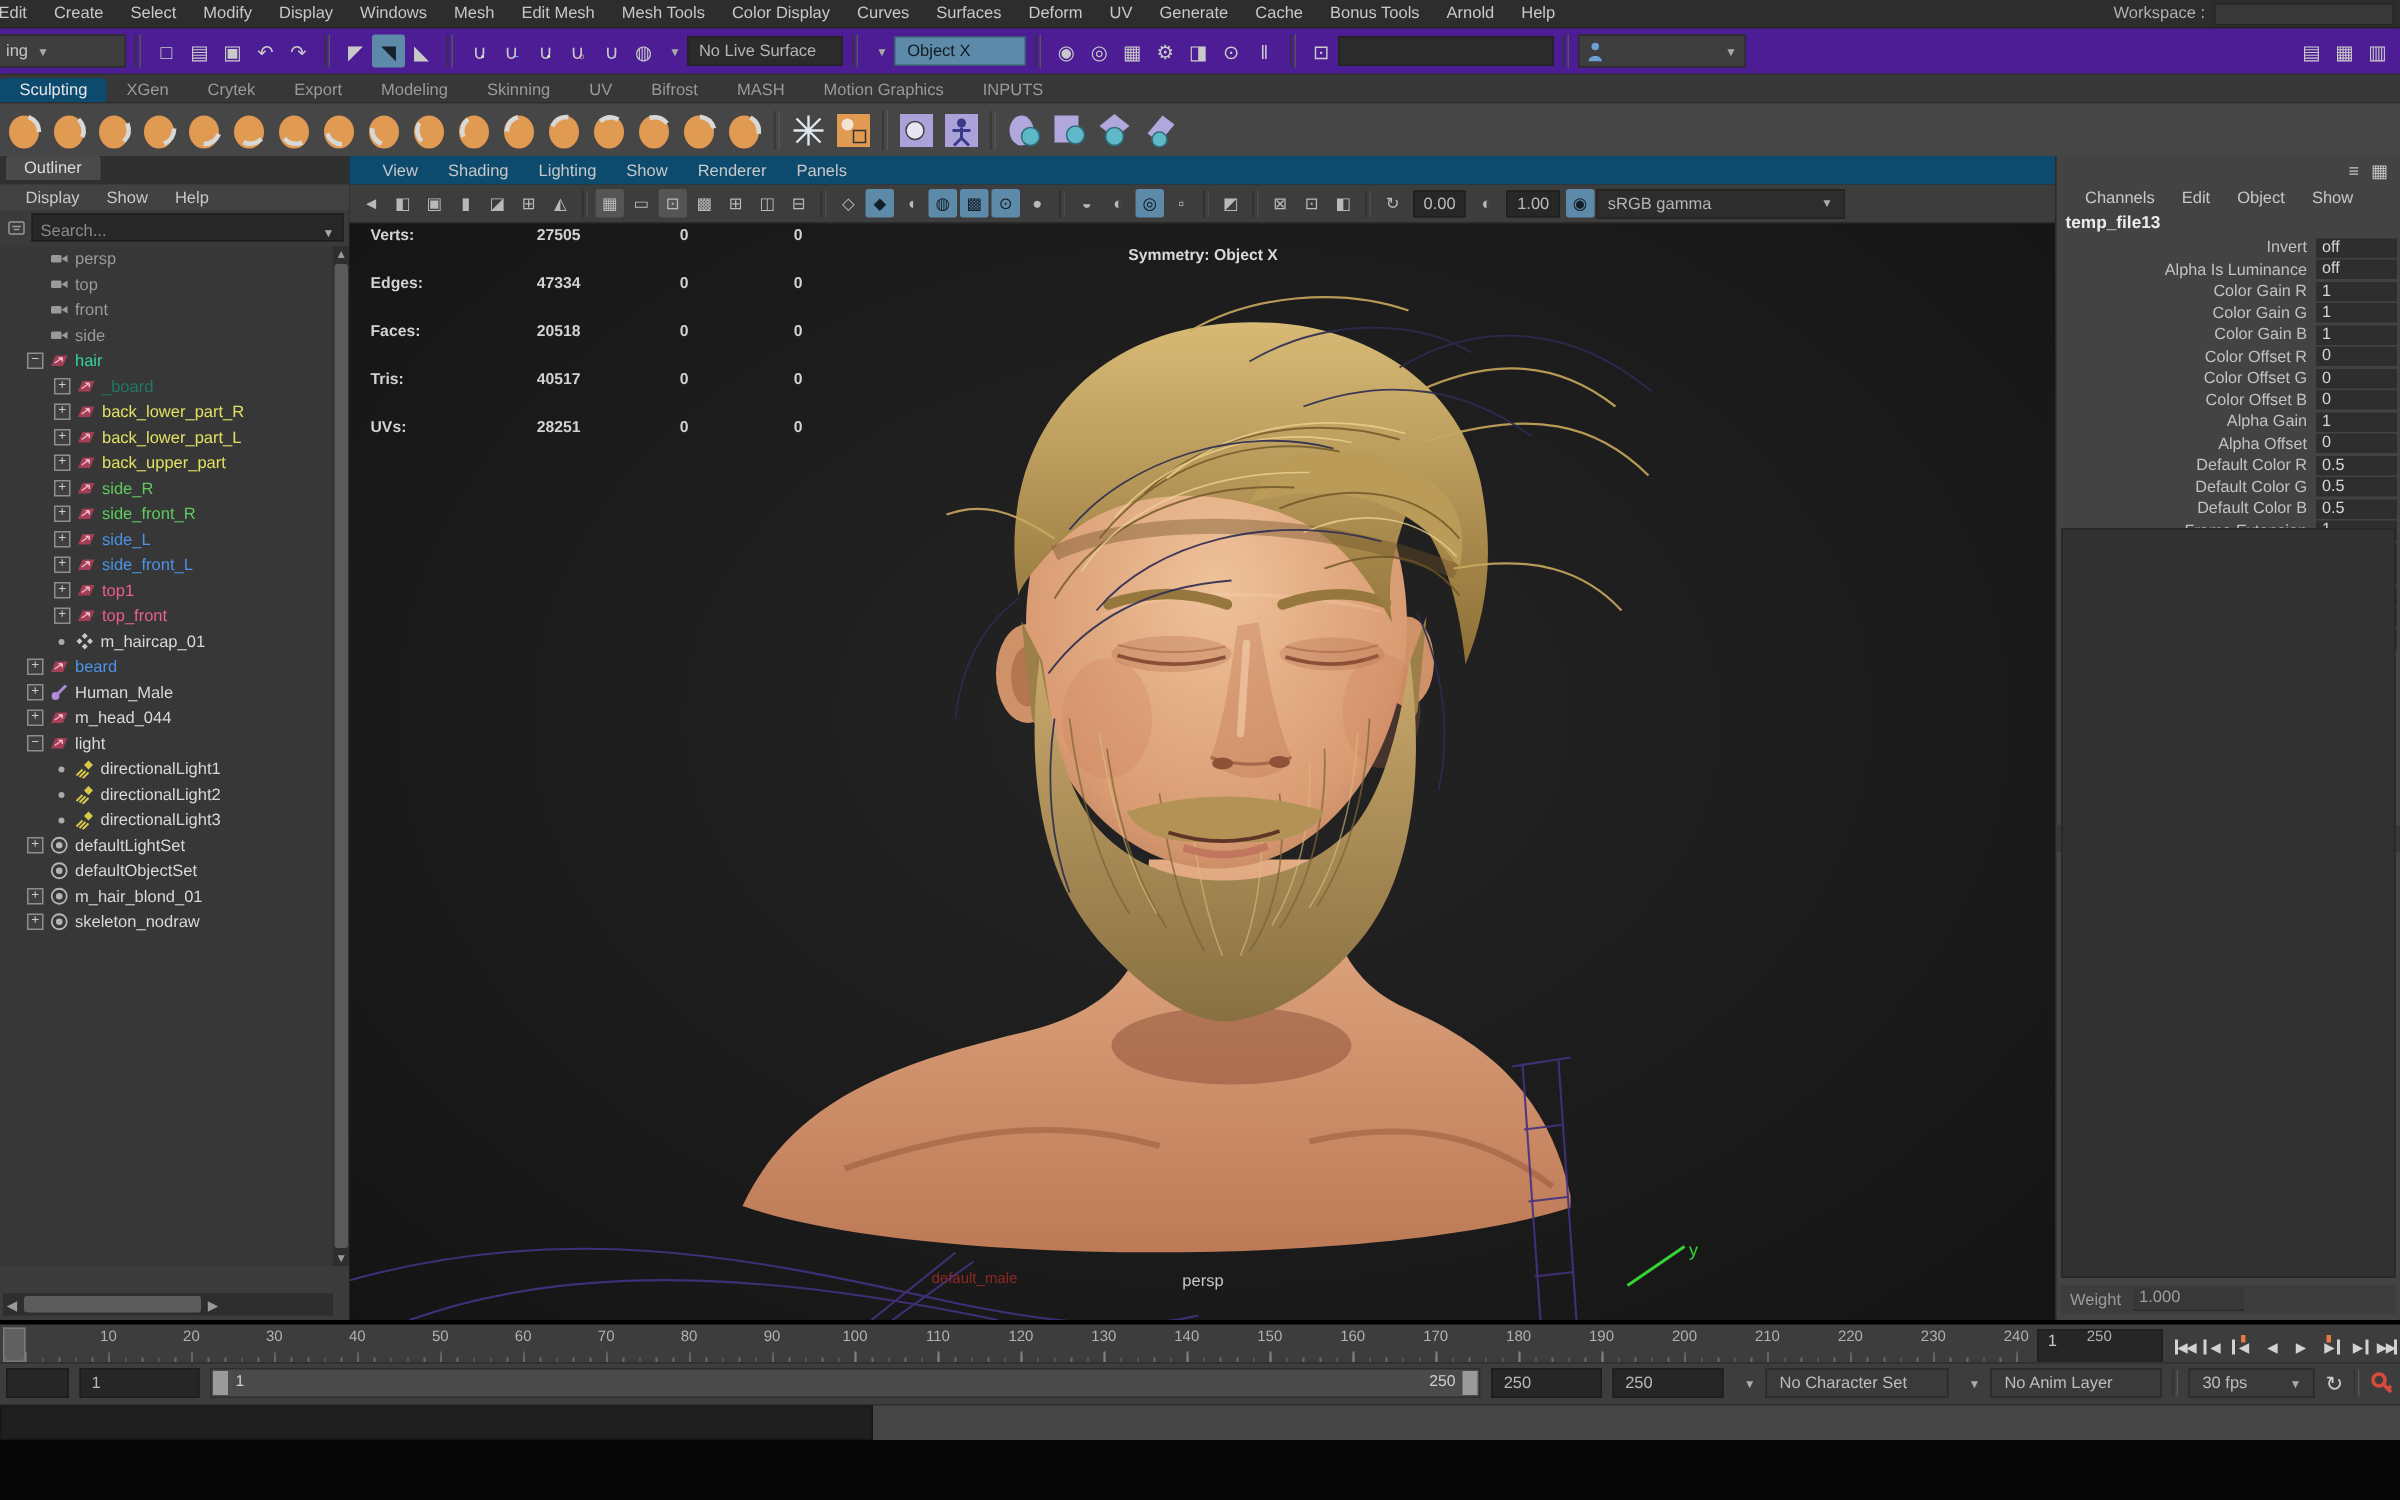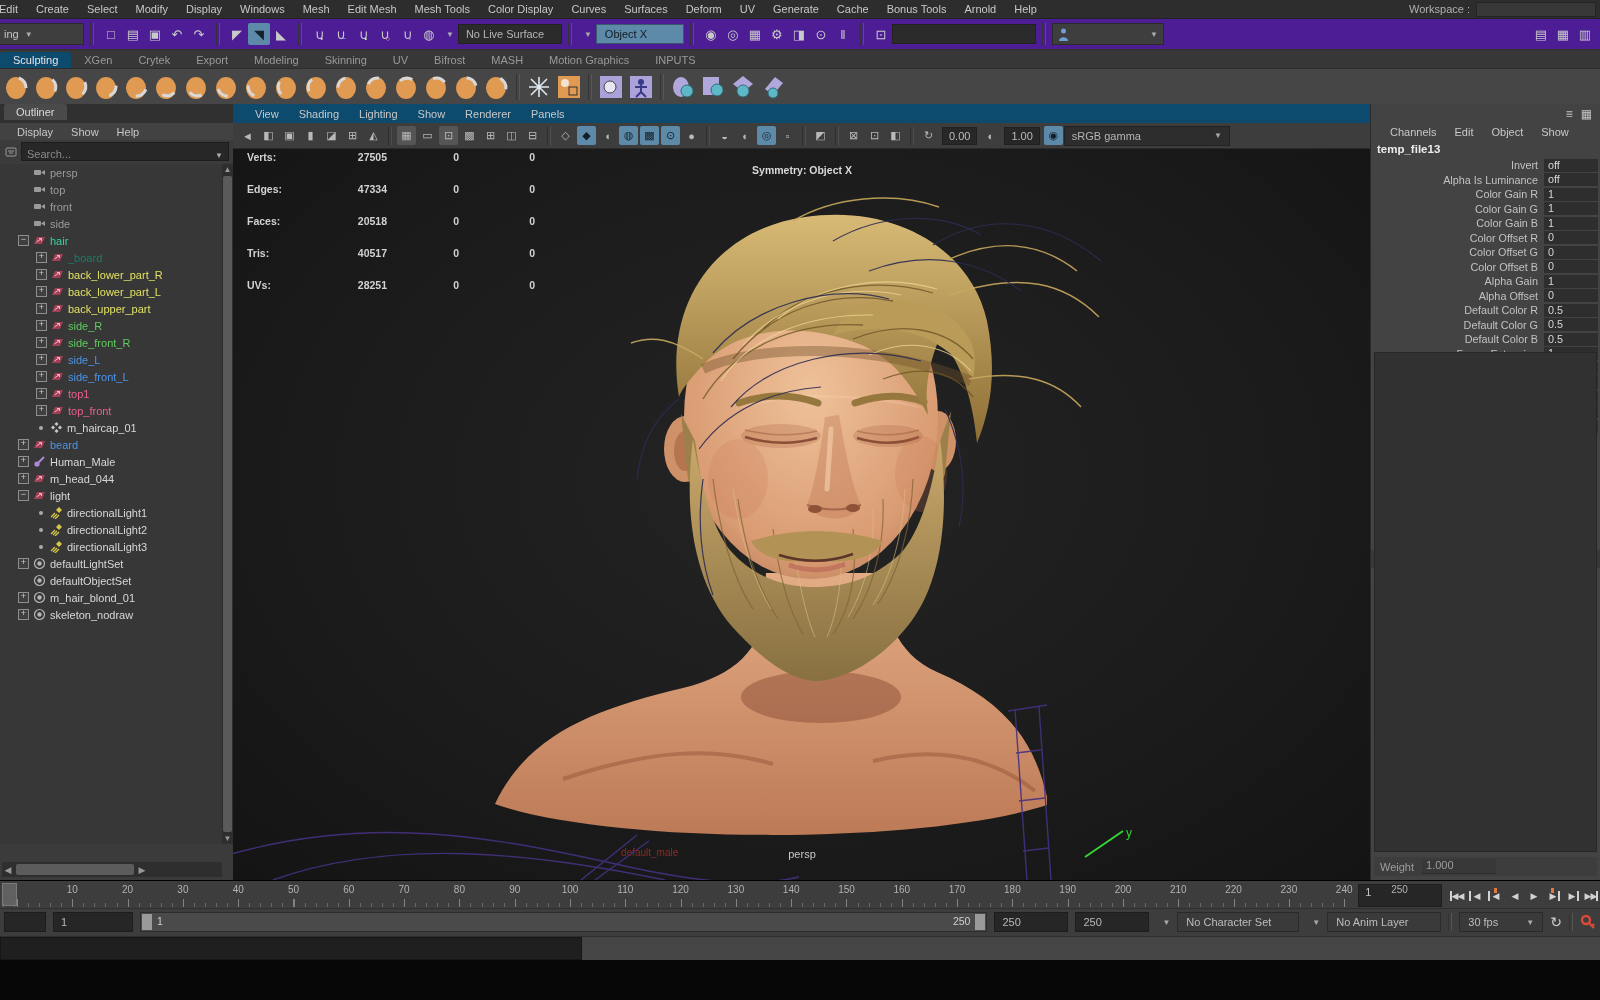--- a/index.html
+++ b/index.html
@@ -93,21 +93,21 @@
   .le-iconrow{height:20px;display:flex;align-items:center;padding:0 7px;}
   .anim-ico{color:#e07840;font-weight:bold;font-size:11px;margin-right:9px;}
   .anim-ico sup{font-size:7px;}
   .zoo{margin-left:auto;}
   .teal-ico{color:#49c3cc;font-size:11px;margin-left:7px;}
   .le-list{position:absolute;top:248px;bottom:28px;left:3px;right:3px;background:#313131;border:1px solid #272727;}
   .le-weight{position:absolute;bottom:4px;left:3px;right:3px;height:19px;display:flex;align-items:center;background:#3d3d3d;padding:0 6px;}
   .w-label{color:#9d9d9d;margin-right:8px;}
   .w-val{width:66px;height:14px;background:#383838;border-bottom:1px solid #2b2b2b;color:#9d9d9d;padding:0 4px;}
   
-  #timebar{top:880px;left:0;right:0;height:27px;background:#3d3d3d;border-top:1px solid #000000;display:flex;}
+  #timebar{top:880px;left:0;right:0;height:27px;background:#3d3d3d;border-top:3px solid #000000;display:flex;}
   #ruler{position:relative;width:1356px;height:100%;}
   .tick-label{position:absolute;top:3px;font-size:10px;color:#b2b2b2;transform:translateX(-50%);}
   #tickmarks{position:absolute;left:0;right:0;bottom:1px;height:8px;opacity:.75;
     background-image:repeating-linear-gradient(90deg,#9a9a9a 0 1px,transparent 1px 55.3px),
                      repeating-linear-gradient(90deg,#777 0 1px,transparent 1px 11.06px);
     background-position:17px 0,17px 4px;background-size:auto 8px,auto 4px;background-repeat:repeat-x;}
   #cur-frame-marker{position:absolute;left:2px;top:2px;bottom:2px;width:13px;background:#606060;border:1px solid #7a7a7a;}
   #cur-frame-field{width:70px;height:19px;margin:3px 6px 0 6px;background:#262626;border:1px solid #1e1e1e;color:#c5c5c5;padding:1px 6px;}
   #playback{display:flex;align-items:center;margin-top:2px;}
   .pb-btn{position:relative;width:19px;height:20px;display:flex;align-items:center;justify-content:center;color:#d2d2d2;font-size:9px;letter-spacing:-1px;}

